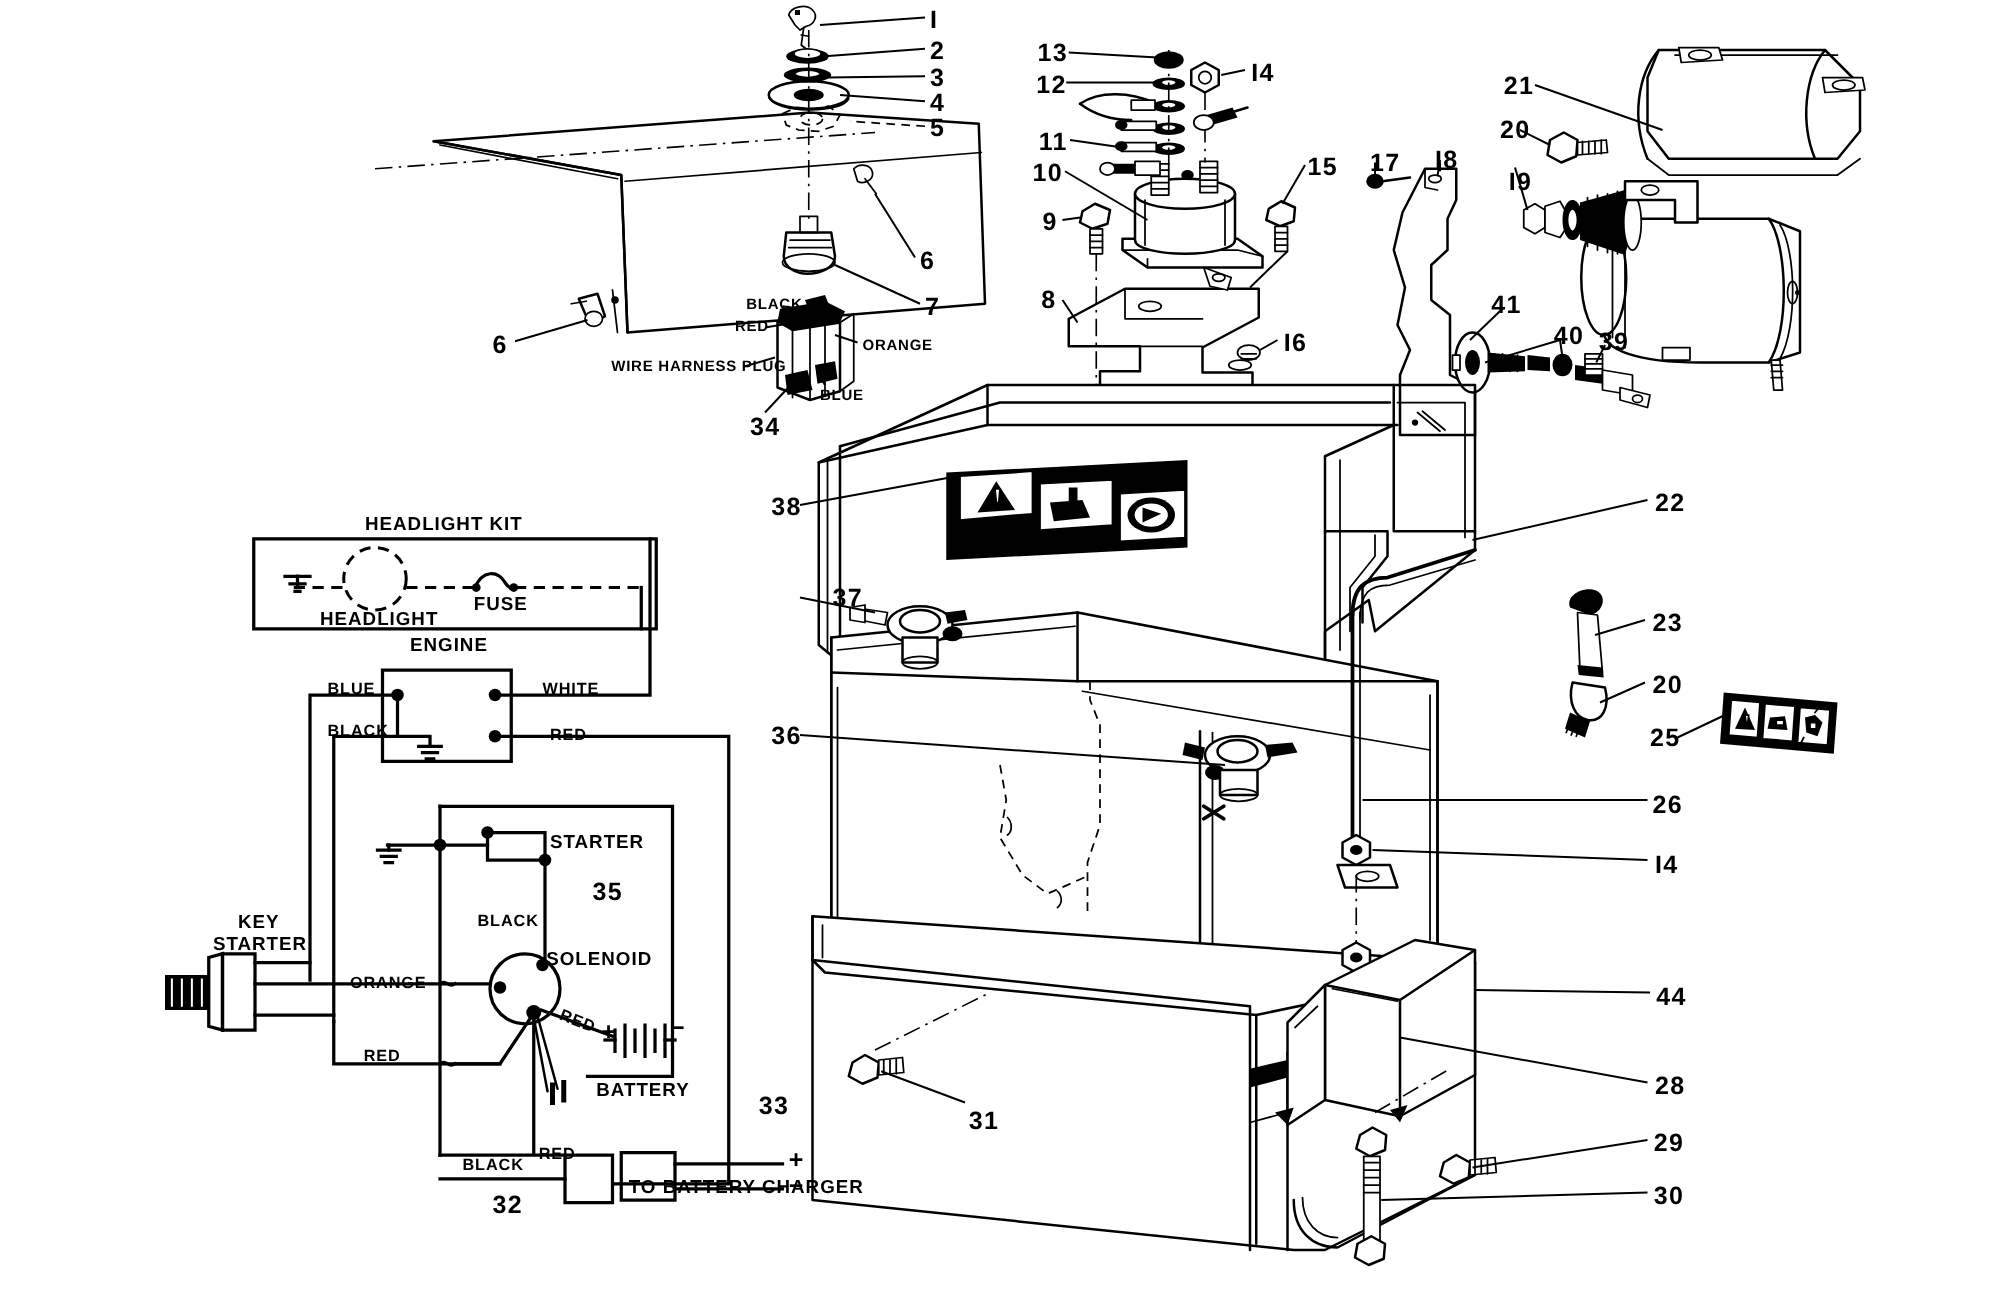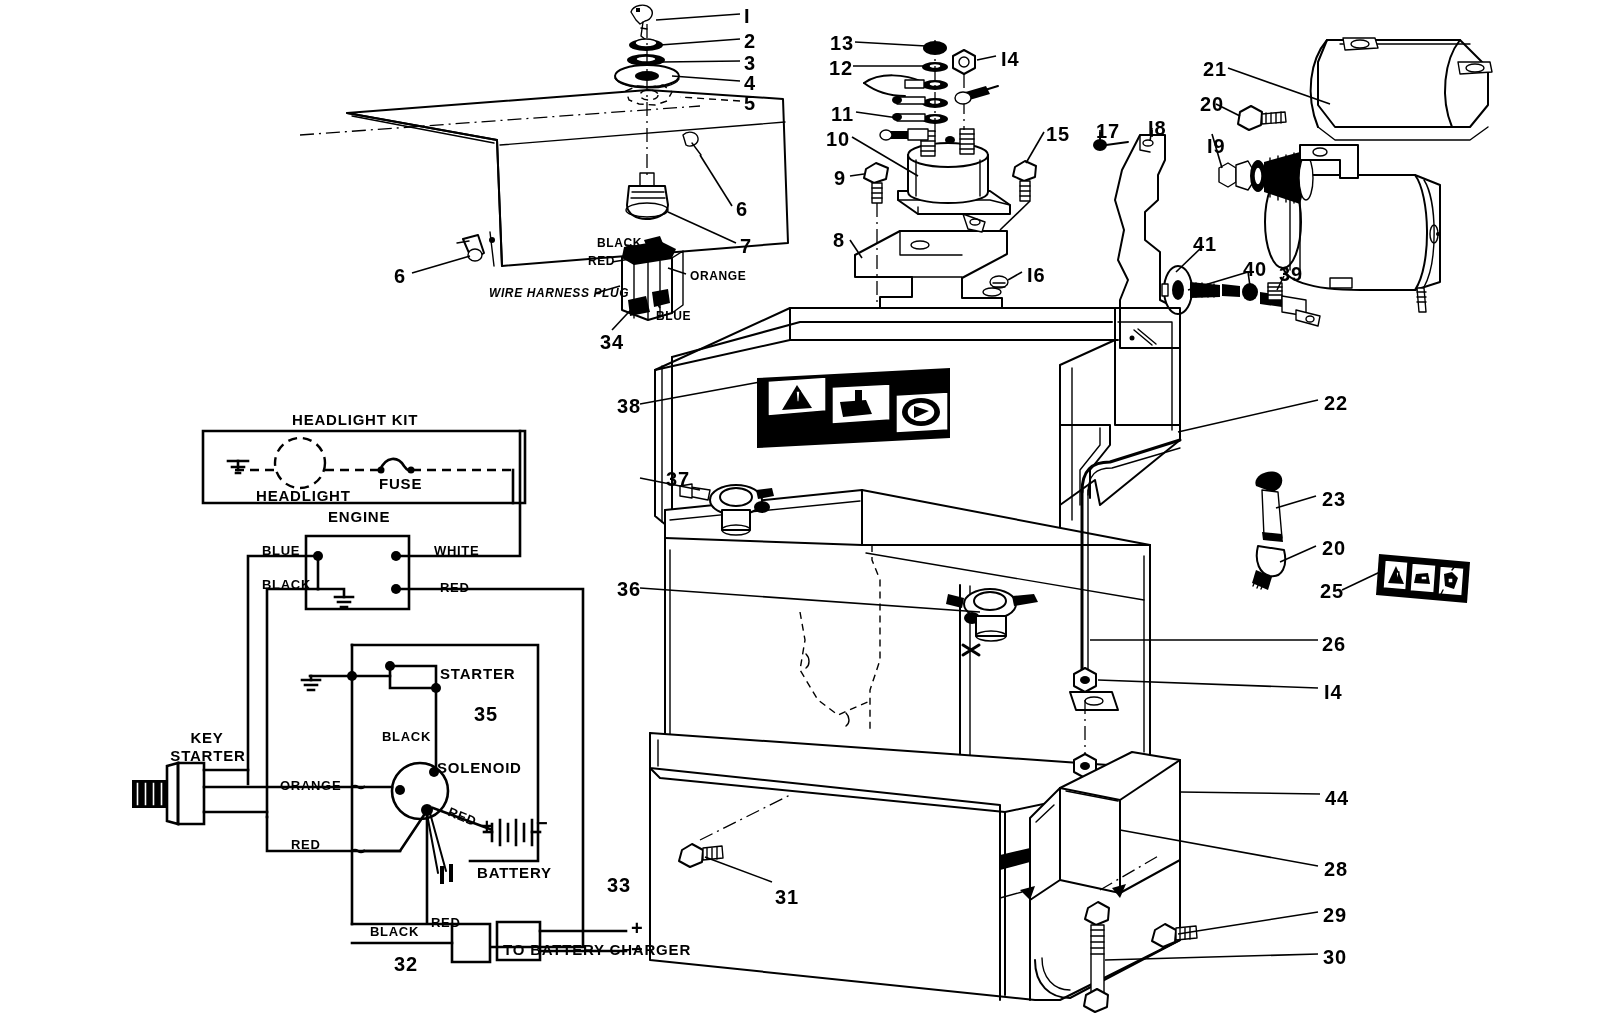--- a/index.html
+++ b/index.html
@@ -599,21 +599,21 @@
 <div class="lbl num" style="left:1323px;top:947px;">30</div>
 <div class="lbl num" style="left:775px;top:887px;">31</div>
 <div class="lbl num" style="left:394px;top:954px;">32</div>
 <div class="lbl num" style="left:607px;top:875px;text-align:right;">33</div>
 <div class="lbl num" style="left:474px;top:704px;">35</div>
 
 <div class="lbl wirelbl" style="left:597px;top:237px;">BLACK</div>
 <div class="lbl wirelbl" style="left:588px;top:255px;">RED</div>
 <div class="lbl wirelbl" style="left:690px;top:270px;">ORANGE</div>
 <div class="lbl wirelbl" style="left:656px;top:310px;">BLUE</div>
-<div class="lbl wirelbl" style="left:489px;top:287px;font-style:italic;">WIRE HARNESS PLUG</div>
+<div class="lbl wirelbl" style="left:489px;top:287px;">WIRE HARNESS PLUG</div>
 
 <div class="lbl biglbl" style="left:292px;top:412px;">HEADLIGHT KIT</div>
 <div class="lbl biglbl" style="left:256px;top:488px;">HEADLIGHT</div>
 <div class="lbl biglbl" style="left:379px;top:476px;">FUSE</div>
 
 <div class="lbl biglbl" style="left:328px;top:509px;">ENGINE</div>
 <div class="lbl biglbl ctr" style="left:172px;top:730px;width:70px;">KEY</div>
 <div class="lbl biglbl ctr" style="left:164px;top:748px;width:88px;">STARTER</div>
 <div class="lbl biglbl" style="left:440px;top:666px;">STARTER</div>
 <div class="lbl biglbl" style="left:437px;top:760px;">SOLENOID</div>

